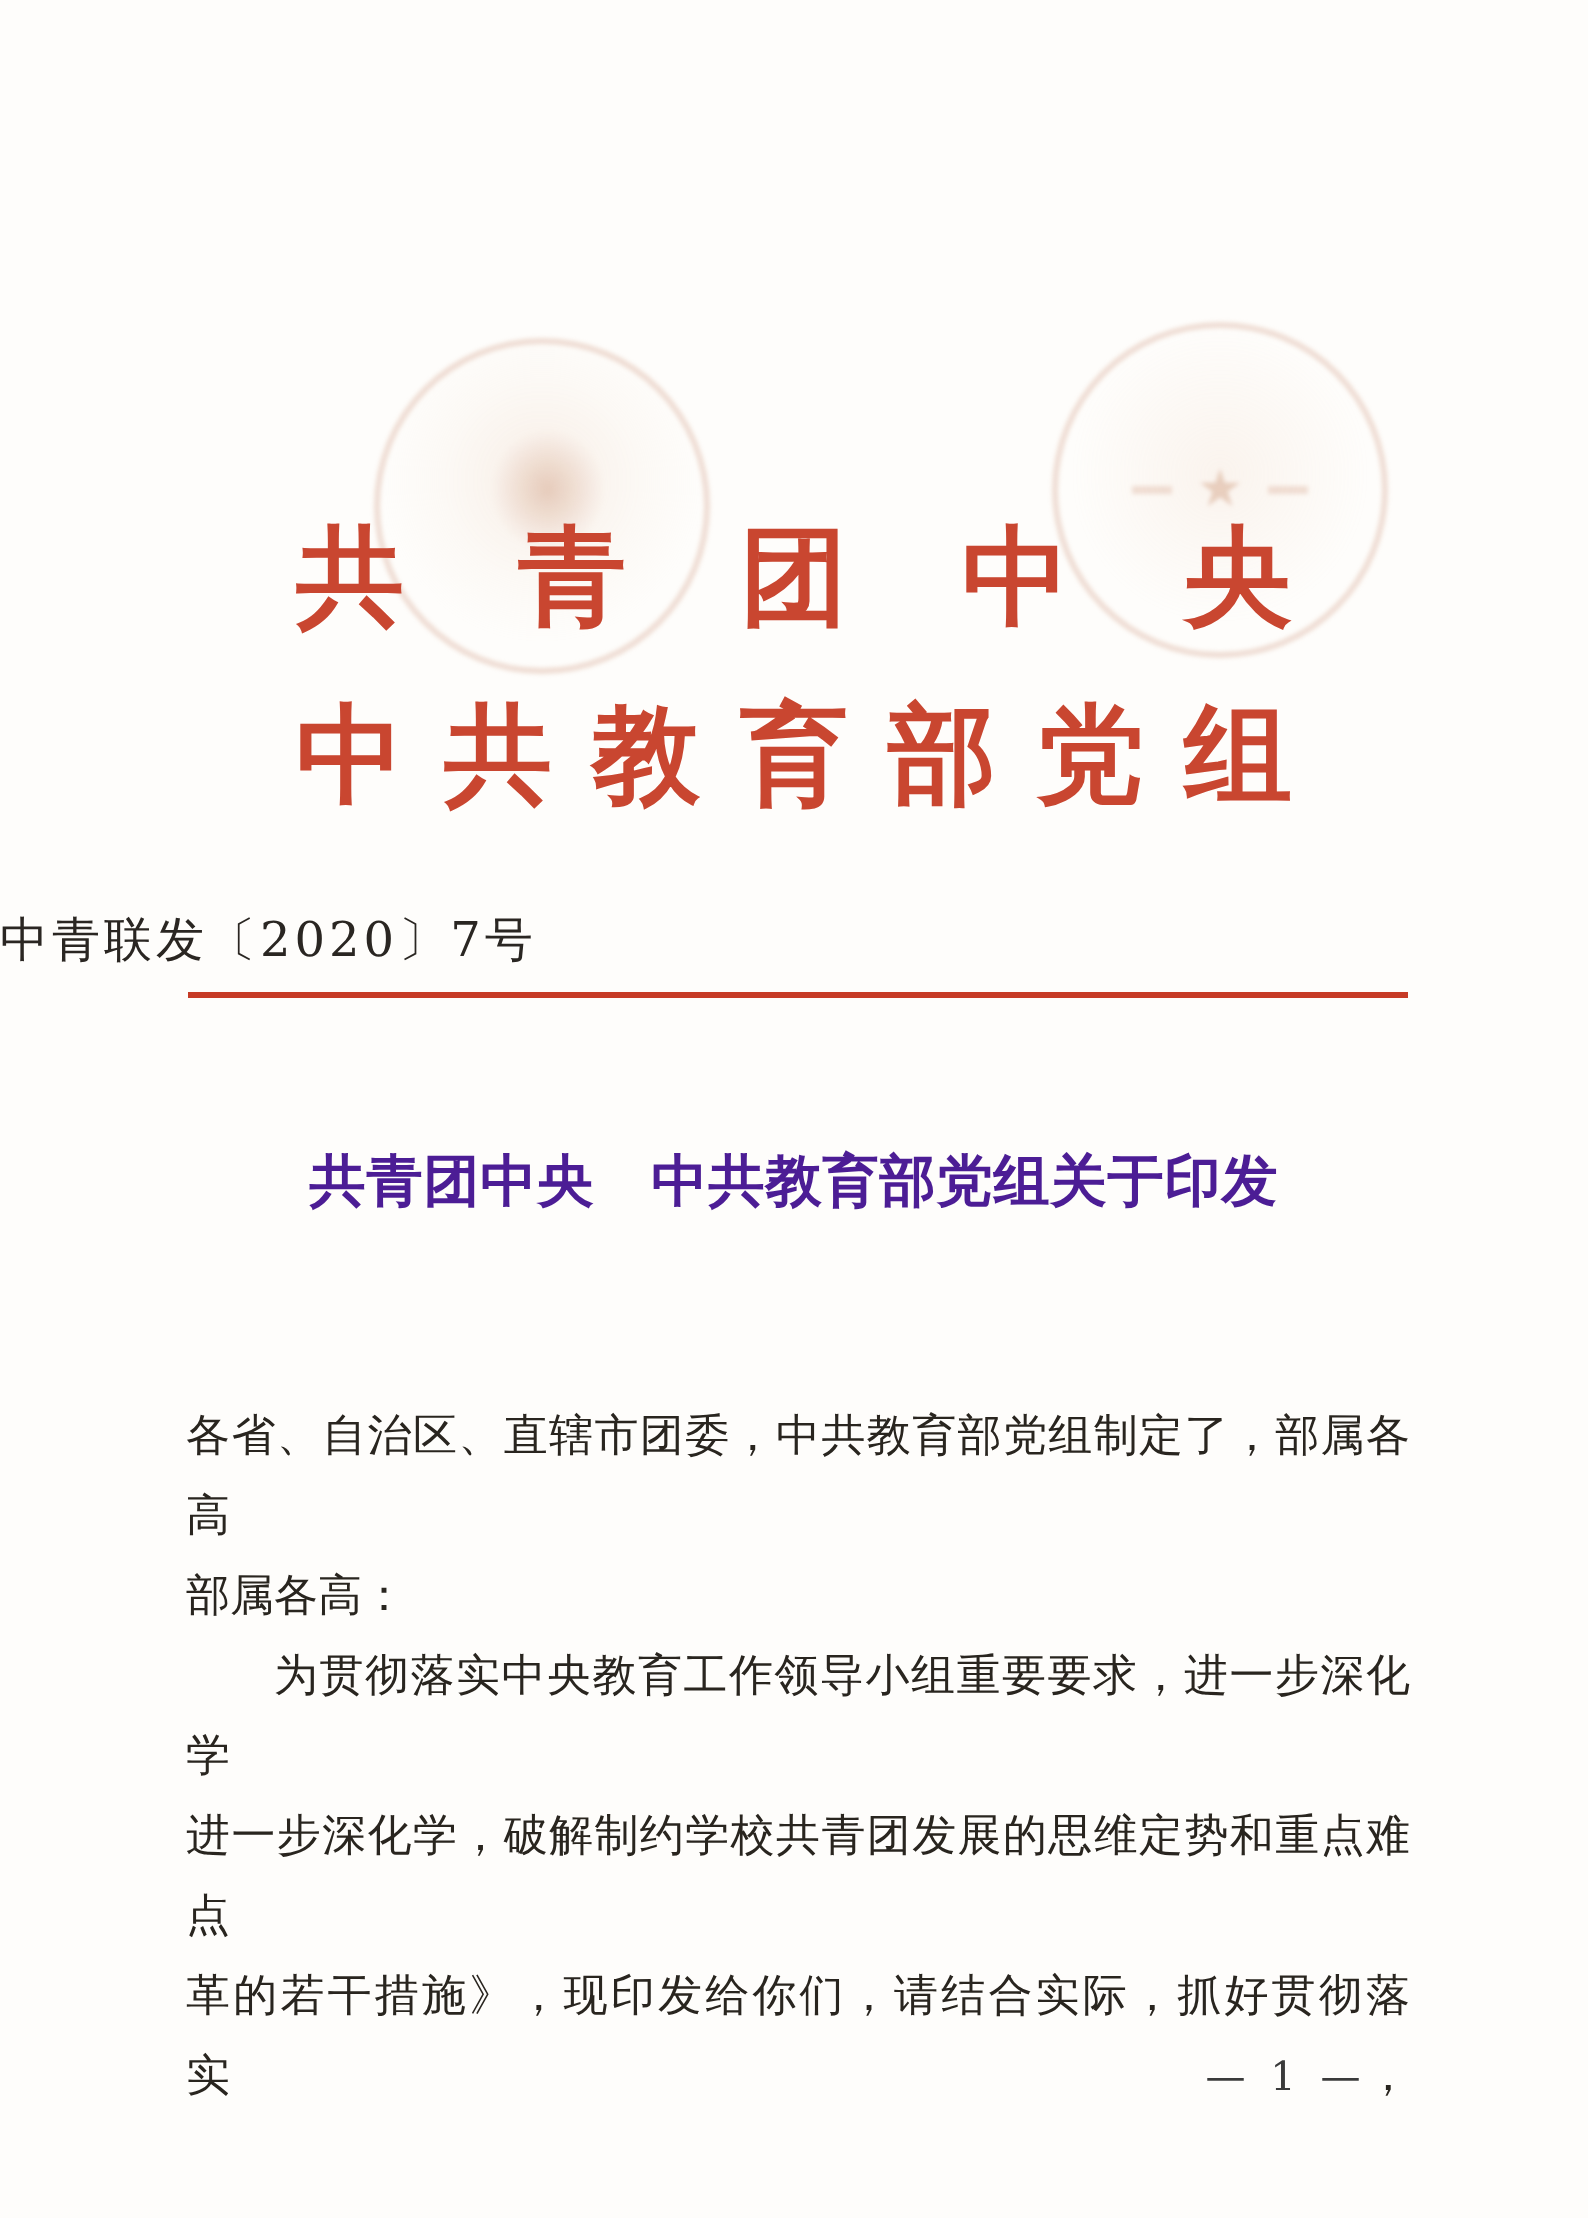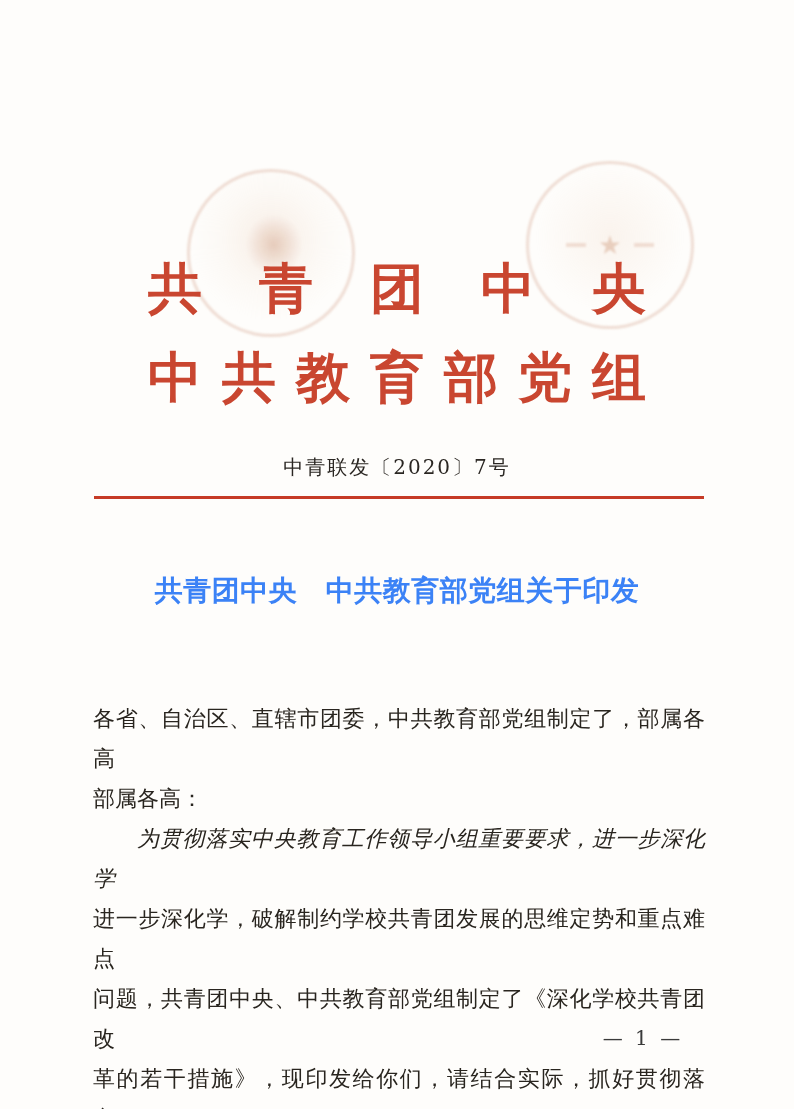--- a/index.html
+++ b/index.html
@@ -79,22 +79,21 @@
     font-weight: 700;
   }
   .org1 { top: 261px; }
   .org2 { top: 350px; }
 
   .doc-number {
     position: absolute;
     top: 454px;
     left: 0;
     width: 100%;
-    text-align: center;
-    font-size: 20px;
+    font-size: 24px;
     letter-spacing: 2px;
     color: #2a2622;
   }
 
   .red-rule {
     position: absolute;
     top: 496px;
     left: 94px;
     width: 610px;
     height: 3px;
@@ -105,21 +104,21 @@
   .doc-title {
     position: absolute;
     top: 570px;
     left: 47px;
     width: 700px;
     text-align: center;
     font-size: 28px;
     line-height: 41px;
     font-weight: 700;
     letter-spacing: 0.5px;
-    color: #3b82f6;
+    color: #4c1d95;
   }
 
   
   .body-block {
     position: absolute;
     top: 699px;
     left: 93px;
     width: 612px;
     font-size: 22px;
     line-height: 40px;
@@ -127,21 +126,20 @@
   }
   .body-line {
     text-align: justify;
     text-align-last: justify;
   }
   .body-line.last {
     text-align-last: left;
   }
   .body-line.indent {
     text-indent: 2em;
-    font-style: italic;
   }
 
   
   .page-number {
     position: absolute;
     top: 1026px;
     left: 560px;
     width: 166px;
     text-align: center;
     font-size: 20px;
@@ -186,20 +184,19 @@
 
   <div class="doc-title">
     <div>共青团中央　中共教育部党组关于印发</div>
   </div>
 
   <div class="body-block">
     <div class="body-line">各省、自治区、直辖市团委，中共教育部党组制定了，部属各高</div>
     <div class="body-line last">部属各高：</div>
     <div class="body-line indent">为贯彻落实中央教育工作领导小组重要要求，进一步深化学</div>
     <div class="body-line">进一步深化学，破解制约学校共青团发展的思维定势和重点难点</div>
-    <div class="body-line">问题，共青团中央、中共教育部党组制定了《深化学校共青团改</div>
     <div class="body-line">革的若干措施》，现印发给你们，请结合实际，抓好贯彻落实，</div>
 
   </div>
 
   <div class="page-number">— 1 —</div>
 
 </div>
 
 </body></html>

